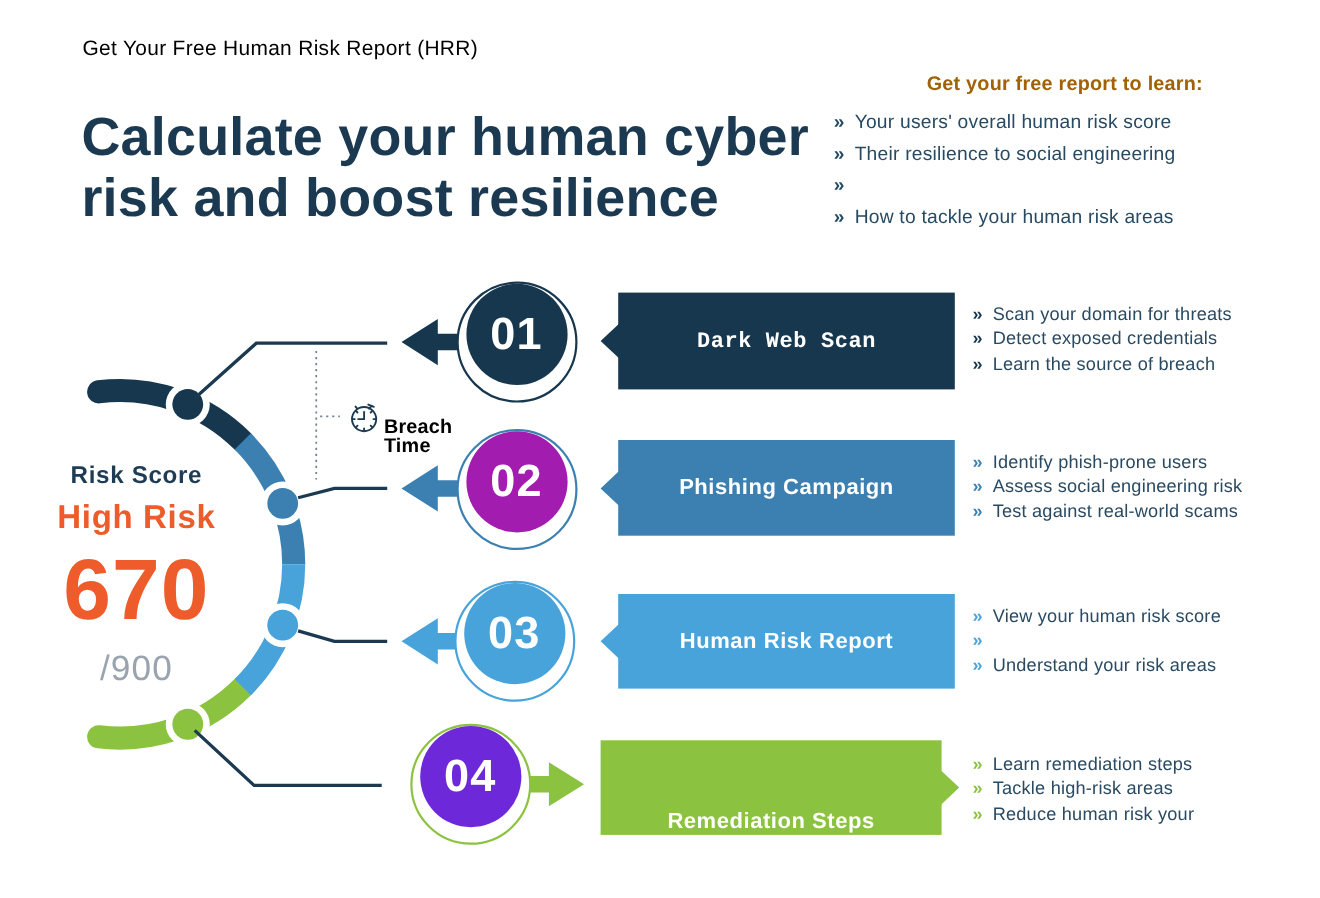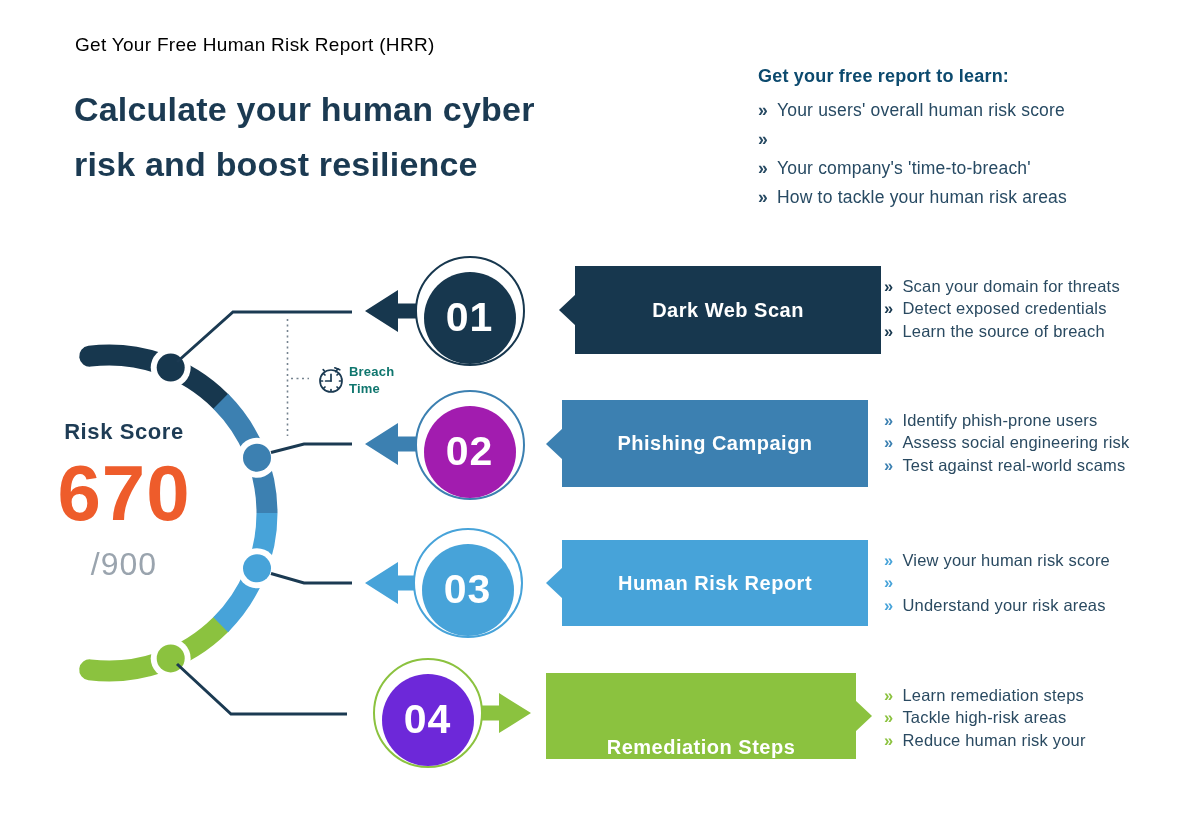--- a/index.html
+++ b/index.html
@@ -8,47 +8,47 @@
     font-family:"Liberation Sans", sans-serif;overflow:hidden;
     -webkit-font-smoothing:antialiased;
   }
   .abs{position:absolute;}
 
   
   .eyebrow{
     left:75px;top:34px;font-size:19px;font-weight:400;color:#000000;letter-spacing:.3px;
   }
   .h1{
-    left:74px;top:82px;font-size:34px;font-weight:700;color:#1b3a52;
+    left:74px;top:98px;font-size:49px;font-weight:700;color:#1b3a52;
     line-height:55px;letter-spacing:.2px;
   }
 
   
   .learn{left:758px;top:66px;width:420px;color:#274a63;}
-  .learn-heading{font-size:18px;font-weight:700;color:#0c4a6e;margin-bottom:9px;letter-spacing:.2px;}
+  .learn-heading{font-size:18px;font-weight:700;color:#a16207;margin-bottom:9px;letter-spacing:.2px;text-align:center;}
   .learn-item{display:flex;font-size:17.5px;font-weight:500;line-height:29px;letter-spacing:.2px;}
   .learn-item .mk{margin-right:9px;font-weight:600;}
 
   
   .gaugeblock{left:35px;top:419px;width:178px;text-align:center;}
   .g-label{font-size:22px;font-weight:700;color:#1e3c55;letter-spacing:.6px;}
   .g-level{font-size:30px;font-weight:700;color:#ee5c2b;letter-spacing:.6px;margin-top:9px;}
   .g-score{font-size:78px;font-weight:700;color:#ee5c2b;line-height:1;margin-top:9px;letter-spacing:1px;}
   .g-max{font-size:32px;font-weight:500;color:#9aa4ae;margin-top:14px;letter-spacing:1px;}
 
   
-  .breach{left:349px;top:364px;font-size:13px;font-weight:700;color:#0f766e;line-height:16.5px;letter-spacing:.2px;}
+  .breach{left:349px;top:380px;font-size:18px;font-weight:700;color:#000000;line-height:16.5px;letter-spacing:.2px;}
 
   
   svg.art{left:0;top:0;}
 
   
   .stepcircle{
     border-radius:50%;width:106px;height:106px;border:2.5px solid #000;background:#fff;
-    display:flex;align-items:flex-end;justify-content:center;box-sizing:content-box;
+    display:flex;align-items:flex-start;justify-content:center;box-sizing:content-box;
   }
   .stepcircle .fill{
     width:92px;height:92px;border-radius:50%;display:flex;align-items:center;justify-content:center;
   }
   .stepcircle .num{font-size:41px;font-weight:700;color:#ffffff;letter-spacing:1px;}
 
   
   .banner{
     display:flex;align-items:center;justify-content:center;
   }
@@ -73,33 +73,34 @@
 </div>
 
 <div class="abs learn">
   <div class="learn-heading">Get your free report to learn:</div>
   <div class="learn-item">
     <span class="mk">»</span>
     <span>Your users' overall human risk score</span>
   </div>
   <div class="learn-item">
     <span class="mk">»</span>
-  </div>
-  <div class="learn-item">
-    <span class="mk">»</span>
-    <span>Your company's 'time-to-breach'</span>
+    <span>Their resilience to social engineering</span>
+  </div>
+  <div class="learn-item">
+    <span class="mk">»</span>
   </div>
   <div class="learn-item">
     <span class="mk">»</span>
     <span>How to tackle your human risk areas</span>
   </div>
 </div>
 
 <div class="abs gaugeblock">
   <div class="g-label">Risk Score</div>
+  <div class="g-level">High Risk</div>
   <div class="g-score">670</div>
   <div class="g-max">/900</div>
 </div>
 
 <div class="abs breach">
   <div>Breach</div>
   <div>Time</div>
 </div>
 
 <svg class="abs art" width="1200" height="816" viewBox="0 0 1200 816">
@@ -171,21 +172,21 @@
   <div class="fill" style="background-color: rgb(71, 163, 217);">
     <span class="num">03</span>
   </div>
 </div>
 <div class="abs stepcircle" style="left: 372.5px; top: 657.5px; border-color: rgb(139, 194, 63);">
   <div class="fill" style="background-color: #6d28d9;">
     <span class="num">04</span>
   </div>
 </div>
 
-<div class="abs banner" style="left: 575px; top: 266px; width: 306px; height: 88px; background-color: rgb(23, 55, 78);">
+<div class="abs banner" style="left: 562px; top: 266px; width: 306px; height: 88px; background-color: rgb(23, 55, 78); font-family: Liberation Mono, monospace;">
   <span class="wedge wedge-l" style="border-right-color: rgb(23, 55, 78);"></span>
   <span class="btitle">Dark Web Scan</span>
 </div>
 <div class="abs banner" style="left: 562px; top: 400px; width: 306px; height: 87px; background-color: rgb(60, 128, 177);">
   <span class="wedge wedge-l" style="border-right-color: rgb(60, 128, 177);"></span>
   <span class="btitle">Phishing Campaign</span>
 </div>
 <div class="abs banner" style="left: 562px; top: 540px; width: 306px; height: 86px; background-color: rgb(71, 163, 217);">
   <span class="wedge wedge-l" style="border-right-color: rgb(71, 163, 217);"></span>
   <span class="btitle">Human Risk Report</span>

